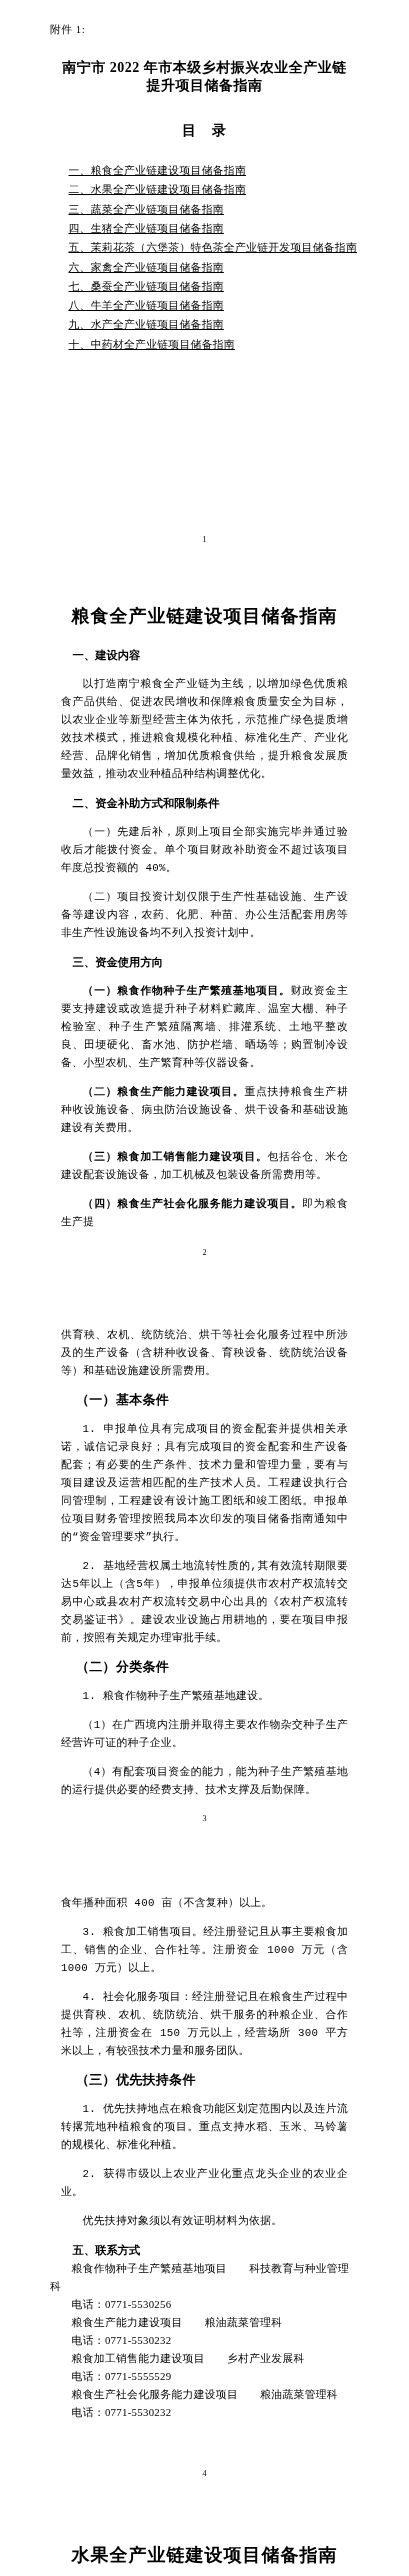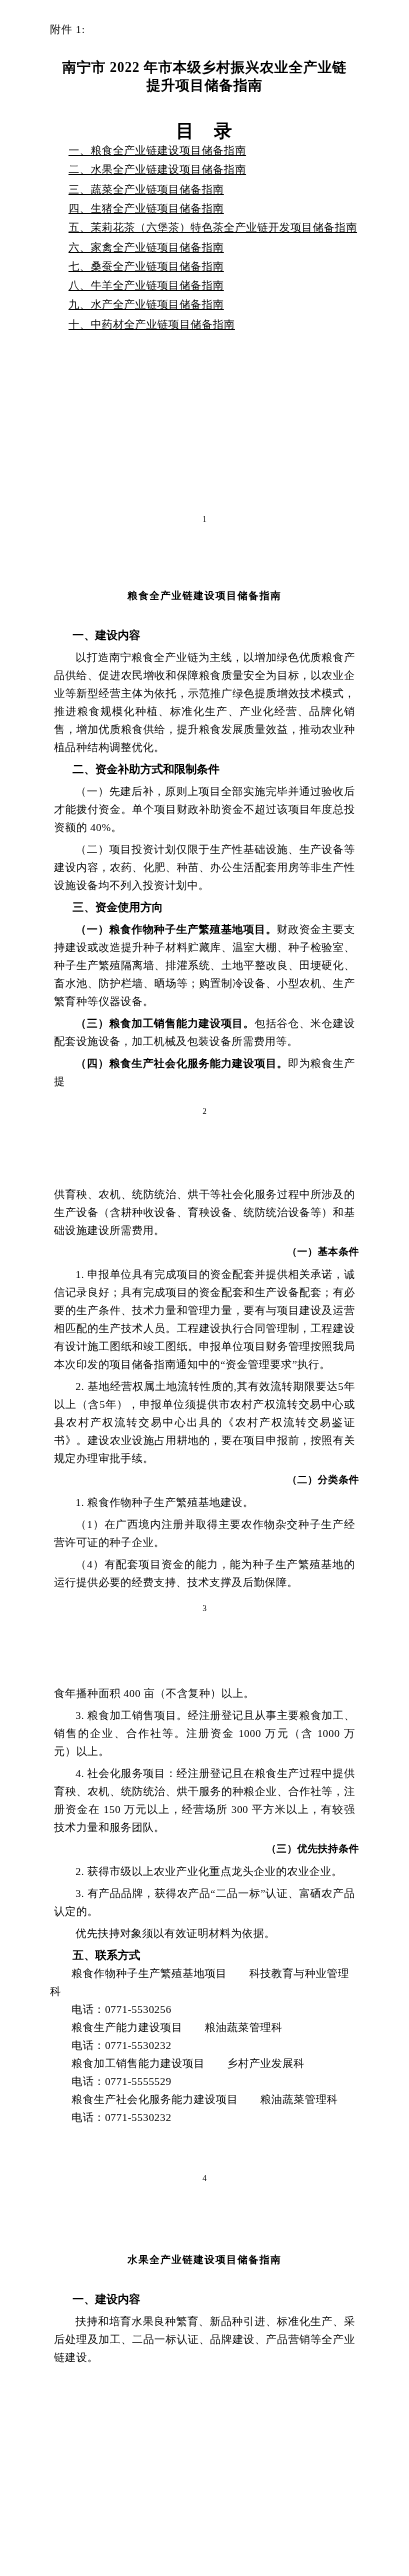--- a/index.html
+++ b/index.html
@@ -14,39 +14,39 @@
     font-family:"Liberation Serif","DejaVu Serif",serif;
     font-size:10.8px;
     line-height:18px;
   }
   .attn{margin-top:20px;letter-spacing:0.5px;}
   .title-line{
     text-align:center;font-weight:bold;font-size:14px;line-height:18.5px;letter-spacing:0.5px;
   }
   .title-first{margin-top:20.6px;}
   .toc-title{
-    text-align:center;font-size:18px;line-height:18.5px;margin-top:26px;margin-bottom:1px;
+    text-align:center;font-size:14px;line-height:18.5px;margin-top:26px;margin-bottom:21px;
     font-weight:bold;letter-spacing:1px;
   }
   .toc-item{
     padding-left:18.5px;line-height:19.3px;letter-spacing:0.3px;text-decoration:underline;
   }
   .h1{
-    text-align:center;font-size:10px;line-height:18.5px;font-weight:bold;letter-spacing:1px;
+    text-align:center;font-size:18px;line-height:18.5px;font-weight:bold;letter-spacing:1px;
     margin:0 0 20.6px 0;
   }
   .h2{
     font-family:"Liberation Sans","DejaVu Sans",sans-serif;
     font-weight:bold;font-size:11.3px;line-height:18px;text-indent:2em;
   }
   .h2b{
-    font-weight:bold;font-size:10px;line-height:18px;text-indent:2em;letter-spacing:0.3px;text-align:right;
+    font-weight:bold;font-size:13px;line-height:18px;text-indent:2em;letter-spacing:0.3px;
   }
   .para{
-    text-align:justify;text-indent:2em;letter-spacing:0.3px;margin:4px;
+    text-align:justify;text-indent:2em;letter-spacing:0.3px;margin:11px;font-family:Liberation Mono, monospace;
   }
   .para b{font-weight:bold;}
   .cont{text-indent:0;}
   .contact{text-indent:2em;letter-spacing:0.3px;}
   .footer{
     text-align:center;font-size:8.2px;line-height:18px;letter-spacing:0;
   }
   .f1{margin-top:177px;margin-bottom:58px;}
   .f2{margin-top:13px;margin-bottom:64px;}
   .f3{margin-top:8.8px;margin-bottom:66px;}
@@ -72,38 +72,39 @@
     <div class="toc-item">十、中药材全产业链项目储备指南</div>
     <div class="footer f1">1</div>
     <div class="h1">粮食全产业链建设项目储备指南</div>
     <div class="h2">一、建设内容</div>
     <div class="para">以打造南宁粮食全产业链为主线，以增加绿色优质粮食产品供给、促进农民增收和保障粮食质量安全为目标，以农业企业等新型经营主体为依托，示范推广绿色提质增效技术模式，推进粮食规模化种植、标准化生产、产业化经营、品牌化销售，增加优质粮食供给，提升粮食发展质量效益，推动农业种植品种结构调整优化。</div>
     <div class="h2">二、资金补助方式和限制条件</div>
     <div class="para">（一）先建后补，原则上项目全部实施完毕并通过验收后才能拨付资金。单个项目财政补助资金不超过该项目年度总投资额的 40%。</div>
     <div class="para">（二）项目投资计划仅限于生产性基础设施、生产设备等建设内容，农药、化肥、种苗、办公生活配套用房等非生产性设施设备均不列入投资计划中。</div>
     <div class="h2">三、资金使用方向</div>
     <div class="para"><b>（一）粮食作物种子生产繁殖基地项目。</b><span>财政资金主要支持建设或改造提升种子材料贮藏库、温室大棚、种子检验室、种子生产繁殖隔离墙、排灌系统、土地平整改良、田埂硬化、畜水池、防护栏墙、晒场等；购置制冷设备、小型农机、生产繁育种等仪器设备。</span></div>
+    <div class="para"><b>（二）粮食生产能力建设项目。</b><span>重点扶持粮食生产耕种收设施设备、病虫防治设施设备、烘干设备和基础设施建设有关费用。</span></div>
     <div class="para"><b>（三）粮食加工销售能力建设项目。</b><span>包括谷仓、米仓建设配套设施设备，加工机械及包装设备所需费用等。</span></div>
     <div class="para"><b>（四）粮食生产社会化服务能力建设项目。</b><span>即为粮食生产提</span></div>
     <div class="footer f2">2</div>
     <div class="para cont">供育秧、农机、统防统治、烘干等社会化服务过程中所涉及的生产设备（含耕种收设备、育秧设备、统防统治设备等）和基础设施建设所需费用。</div>
     <div class="h2b">（一）基本条件</div>
     <div class="para">1. 申报单位具有完成项目的资金配套并提供相关承诺，诚信记录良好；具有完成项目的资金配套和生产设备配套；有必要的生产条件、技术力量和管理力量，要有与项目建设及运营相匹配的生产技术人员。工程建设执行合同管理制，工程建设有设计施工图纸和竣工图纸。申报单位项目财务管理按照我局本次印发的项目储备指南通知中的“资金管理要求”执行。</div>
     <div class="para">2. 基地经营权属土地流转性质的,其有效流转期限要达5年以上（含5年），申报单位须提供市农村产权流转交易中心或县农村产权流转交易中心出具的《农村产权流转交易鉴证书》。建设农业设施占用耕地的，要在项目申报前，按照有关规定办理审批手续。</div>
     <div class="h2b">（二）分类条件</div>
     <div class="para">1. 粮食作物种子生产繁殖基地建设。</div>
     <div class="para">（1）在广西境内注册并取得主要农作物杂交种子生产经营许可证的种子企业。</div>
     <div class="para">（4）有配套项目资金的能力，能为种子生产繁殖基地的运行提供必要的经费支持、技术支撑及后勤保障。</div>
     <div class="footer f3">3</div>
     <div class="para cont">食年播种面积 400 亩（不含复种）以上。</div>
     <div class="para">3. 粮食加工销售项目。经注册登记且从事主要粮食加工、销售的企业、合作社等。注册资金 1000 万元（含 1000 万元）以上。</div>
     <div class="para">4. 社会化服务项目：经注册登记且在粮食生产过程中提供育秧、农机、统防统治、烘干服务的种粮企业、合作社等，注册资金在 150 万元以上，经营场所 300 平方米以上，有较强技术力量和服务团队。</div>
     <div class="h2b">（三）优先扶持条件</div>
+    <div class="para">1. 优先扶持地点在粮食功能区划定范围内以及连片流转撂荒地种植粮食的项目。重点支持水稻、玉米、马铃薯的规模化、标准化种植。</div>
     <div class="para">2. 获得市级以上农业产业化重点龙头企业的农业企业。</div>
-    <div class="para">3. 有产品品牌，获得农产品“二品一标”认证、富硒农产品认定的。</div>
     <div class="para">优先扶持对象须以有效证明材料为依据。</div>
     <div class="h2">五、联系方式</div>
     <div class="contact">粮食作物种子生产繁殖基地项目　　科技教育与种业管理科</div>
     <div class="contact">电话：0771-5530256</div>
     <div class="contact">粮食生产能力建设项目　　粮油蔬菜管理科</div>
     <div class="contact">电话：0771-5530232</div>
     <div class="contact">粮食加工销售能力建设项目　　乡村产业发展科</div>
     <div class="contact">电话：0771-5555529</div>
     <div class="contact">粮食生产社会化服务能力建设项目　　粮油蔬菜管理科</div>
     <div class="contact">电话：0771-5530232</div>

